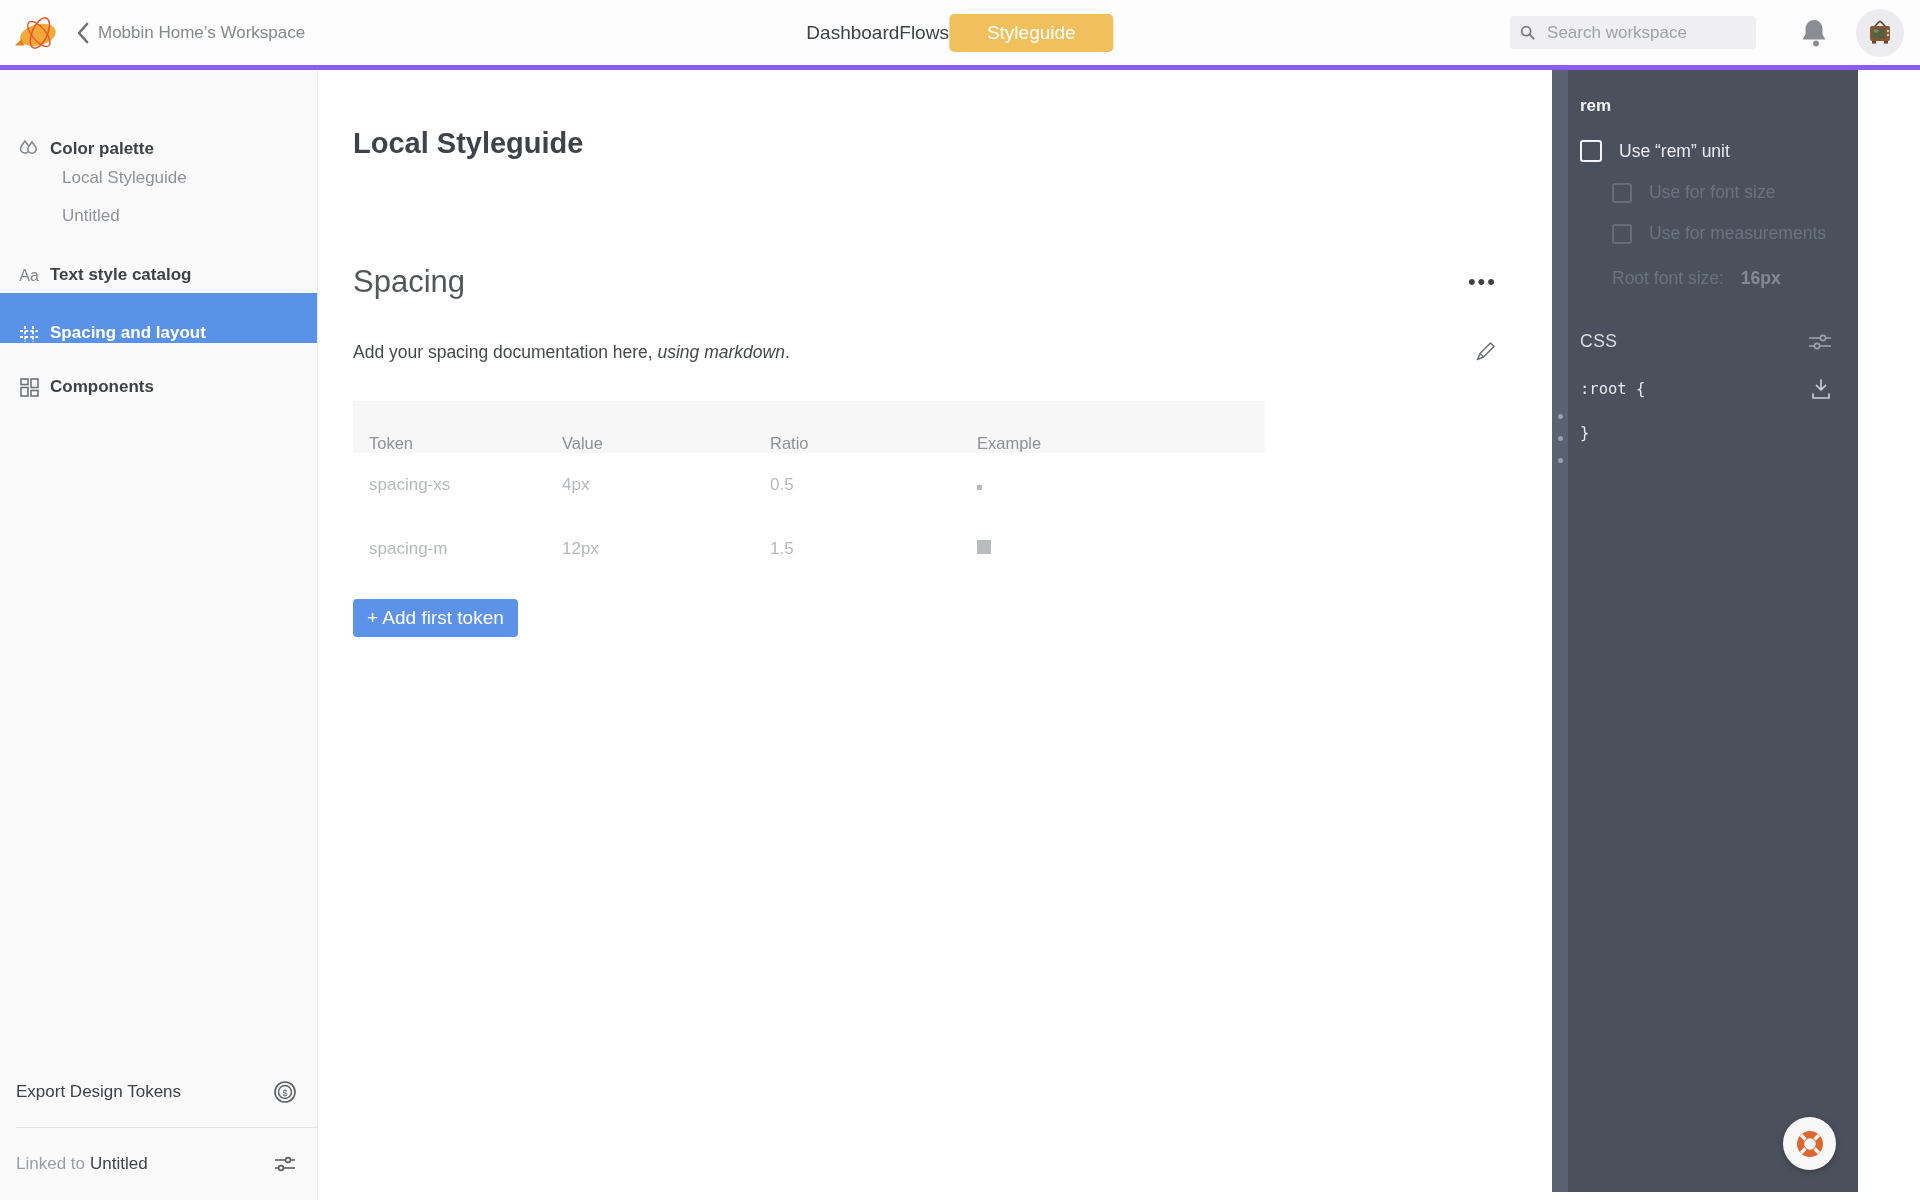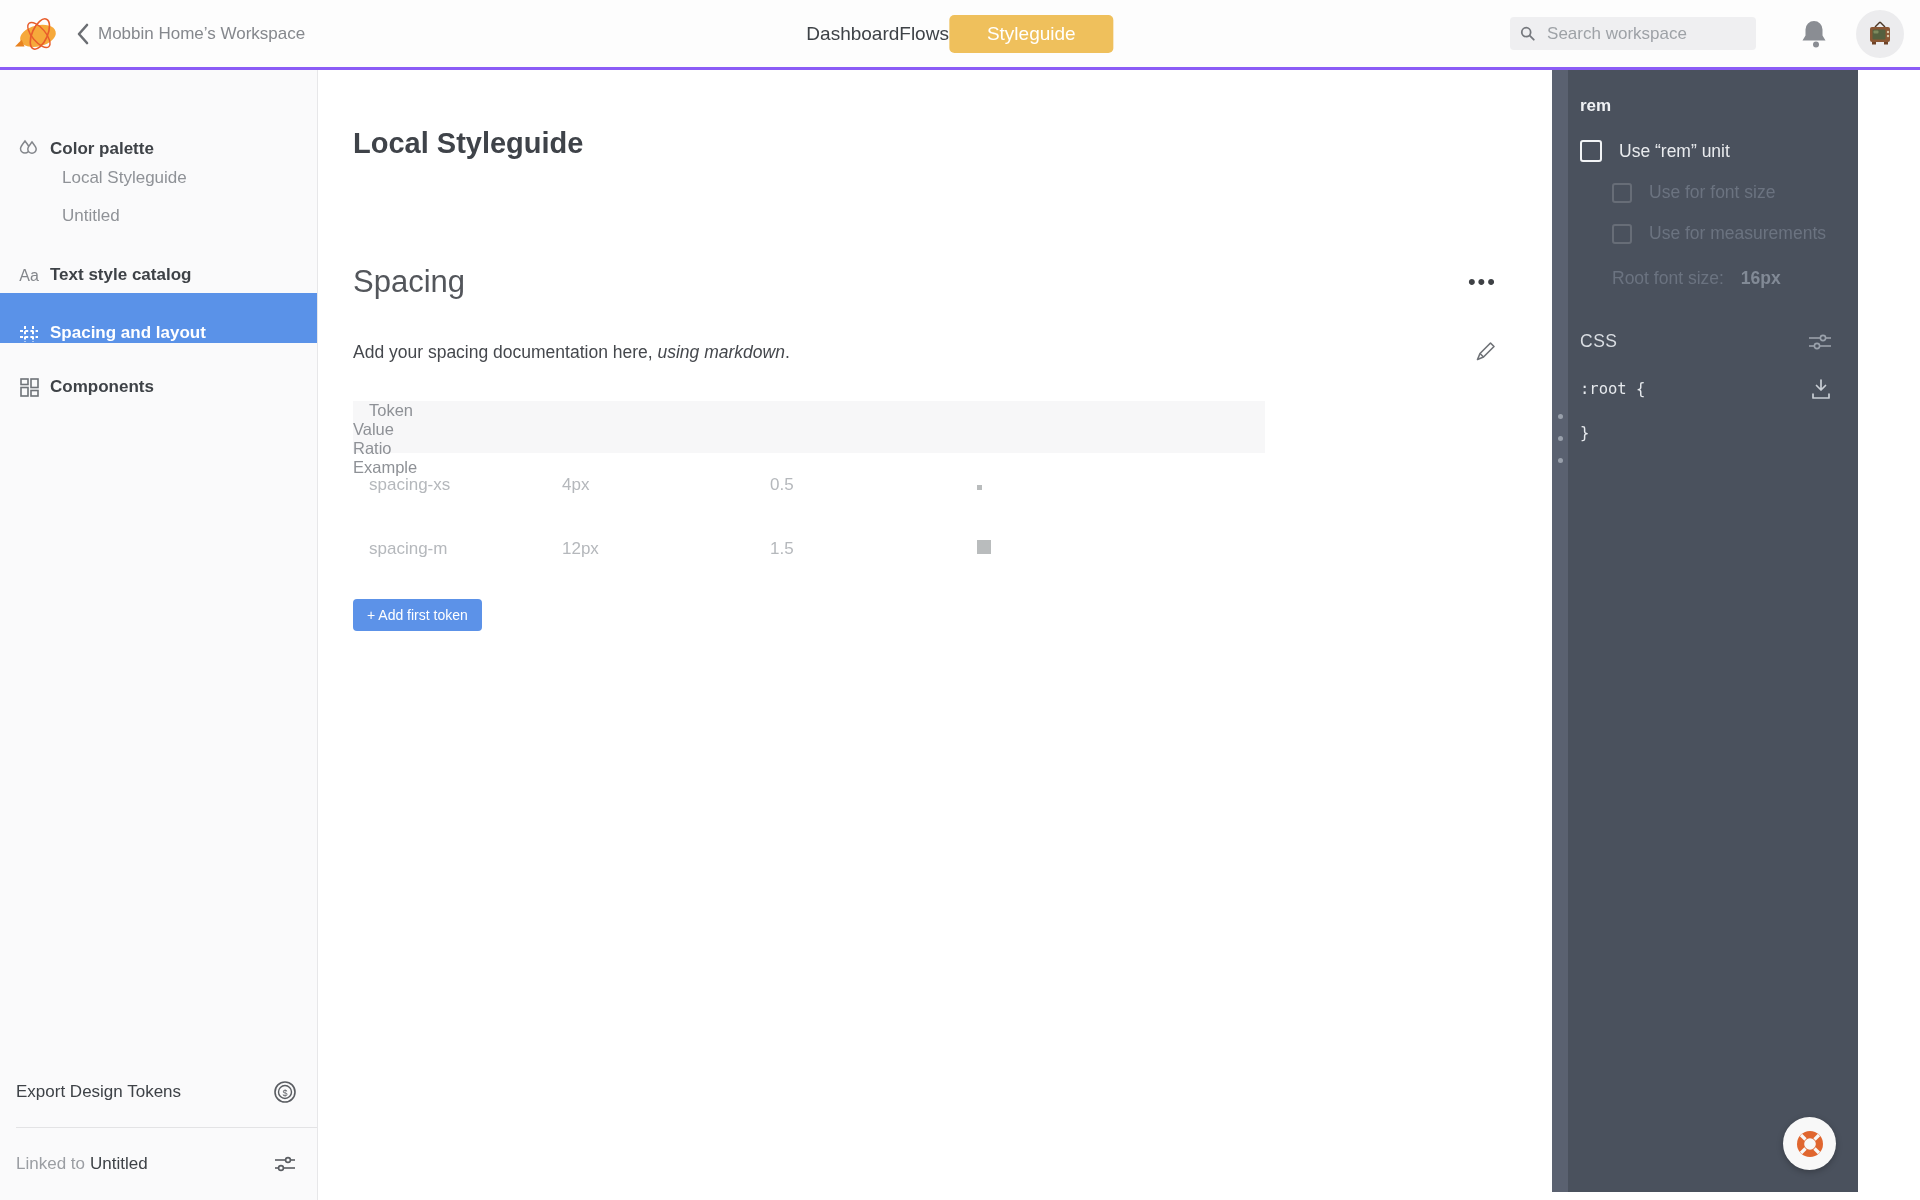--- a/index.html
+++ b/index.html
@@ -2,21 +2,21 @@
 <html><head>
 <meta charset="utf-8">
 <style>
   html,body{margin:0;padding:0;background:#ffffff;}
   *{box-sizing:border-box;}
   .stage{position:relative;width:1920px;height:1200px;overflow:hidden;
          font-family:"Liberation Sans",sans-serif;background:#ffffff;}
 
   
   .topbar{position:absolute;left:0;top:0;width:1920px;height:70px;background:#fdfdfd;
-          border-bottom:3px solid #8b5cf6;display:flex;align-items:center;z-index:5;}
+          border-bottom:5px solid #8b5cf6;display:flex;align-items:center;z-index:5;}
   .topbar-left{display:flex;align-items:center;margin-left:14px;}
   .logo{width:46px;height:44px;cursor:pointer;}
   .back-chevron{margin-left:16px;display:flex;align-items:center;cursor:pointer;}
   .workspace-title{margin-left:8px;font-size:17px;color:#85888d;cursor:pointer;}
   .topbar-nav{position:absolute;left:50%;transform:translateX(-50%);display:flex;align-items:center;}
   .nav-link{font-size:19px;color:#3e4247;cursor:pointer;}
   .nav-pill{background:#efc05c;color:#ffffff;font-size:19px;padding:8px 38px;border-radius:5px;cursor:pointer;}
   .topbar-right{position:absolute;right:16px;display:flex;align-items:center;}
   .search-box{display:flex;align-items:center;width:246px;height:33px;background:#efeff1;
               border-radius:4px;padding:0 10px;}
@@ -53,30 +53,30 @@
   .main{position:absolute;left:319px;top:71px;right:368px;bottom:0;background:#ffffff;
         padding:56px 55px 0 34px;}
   .page-title{font-size:29px;font-weight:700;color:#3f4349;margin:0;}
   .section-head{display:flex;align-items:center;justify-content:space-between;margin-top:104px;}
   .section-title{font-size:31px;font-weight:400;color:#53565b;}
   .dots-btn{font-size:22px;color:#3e4145;letter-spacing:2px;cursor:pointer;line-height:10px;}
   .desc-row{display:flex;align-items:flex-end;justify-content:space-between;margin-top:40px;}
   .desc{font-size:17.5px;color:#45484d;}
   .pencil-btn{cursor:pointer;display:flex;}
   .tok-table{margin-top:38px;width:912px;}
-  .t-head{display:flex;height:52px;align-items:flex-start;background:#f7f7f8;flex-direction:column;}
+  .t-head{display:flex;height:52px;align-items:flex-end;background:#f7f7f8;}
   .t-row{display:flex;height:64px;align-items:center;}
   .c1{width:209px;padding-left:16px;}
   .c2{width:208px;}
   .c3{width:207px;}
   .c4{flex:1;}
   .t-head span{font-size:16.5px;color:#8e9196;}
   .t-row span{font-size:17px;color:#b5b8bc;}
   .sq{background:#b9bcbd;display:inline-block;}
-  .add-btn{margin-top:18px;display:inline-block;background:#5c92e8;color:#ffffff;font-size:14px;
+  .add-btn{margin-top:18px;display:inline-block;background:#5c92e8;color:#ffffff;font-size:19px;
            padding:8px 14px;border-radius:4px;cursor:pointer;border:none;
            font-family:"Liberation Sans",sans-serif;}
 
   
   .panel{position:absolute;left:1552px;top:70px;width:306px;bottom:8px;background:#4a515d;}
   .gutter{position:absolute;left:0;top:0;bottom:0;width:16px;background:#5a6170;}
   .gdot{position:absolute;left:6px;width:5px;height:5px;border-radius:50%;background:#99a0ab;}
   .panel-inner{padding:26px 26px 0 28px;}
   .rem-title{font-size:17px;font-weight:700;color:#eff1f4;}
   .chk-row{display:flex;align-items:center;margin-top:24px;cursor:pointer;}

